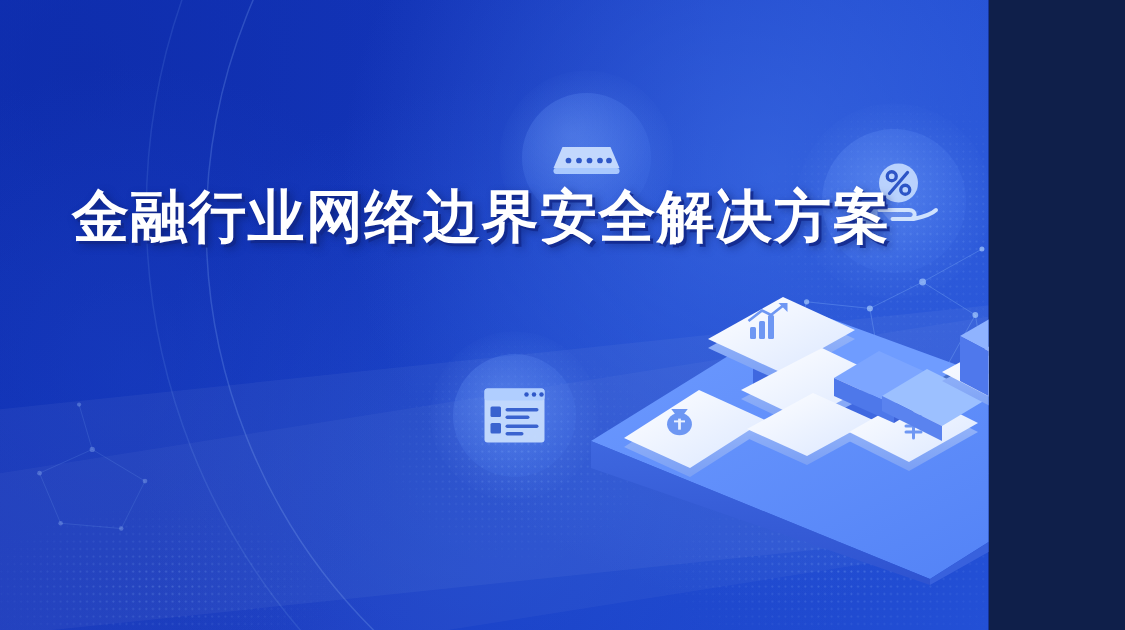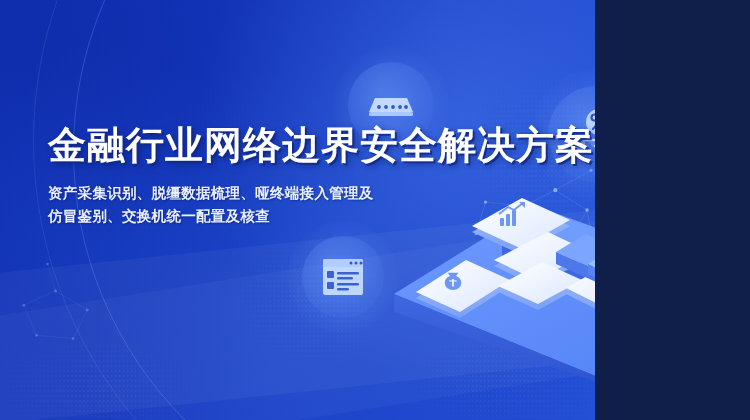--- a/index.html
+++ b/index.html
@@ -2,21 +2,21 @@
 <html><head>
 <meta charset="utf-8">
 <style>
   html, body {
     margin: 0;
     padding: 0;
     background: #0f1f4a;
   }
   .banner {
     position: relative;
-    width: 595px;
+    width: 659px;
     height: 420px;
     overflow: hidden;
     font-family: "Liberation Sans", "DejaVu Sans", sans-serif;
     background: #1337bb;
   }
 
   
   .bg-base {
     position: absolute;
     inset: 0;
@@ -416,19 +416,15 @@
             <path d="M-8 -2 L-4 -2"></path>
               <path d="M-8 2 L-3 2"></path>
           </g>
         </g>
       </g>
     </svg>
   </div>
 
   <div class="text-block">
     <h1 class="headline">金融行业网络边界安全解决方案</h1>
-    <p class="subline">
-      <span>资产采集识别、脱缰数据梳理、哑终端接入管理及</span>
-      <span>仿冒鉴别、交换机统一配置及核查</span>
-    </p>
   </div>
 
 </div>
 
 </body></html>

